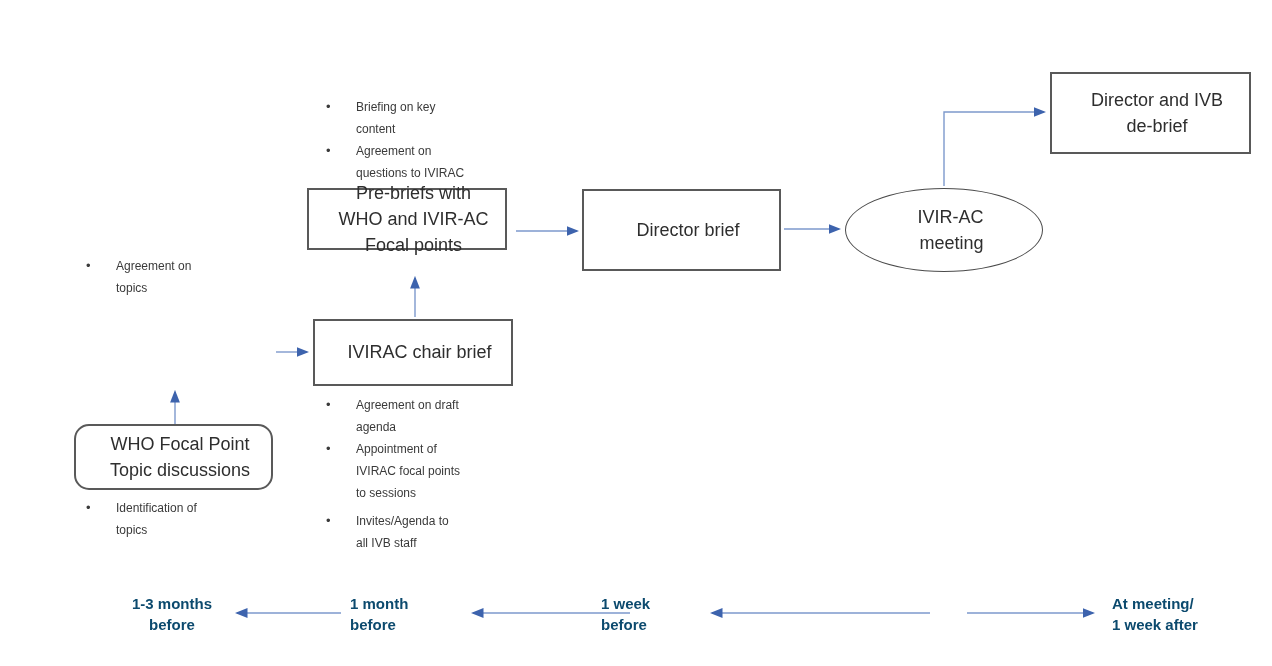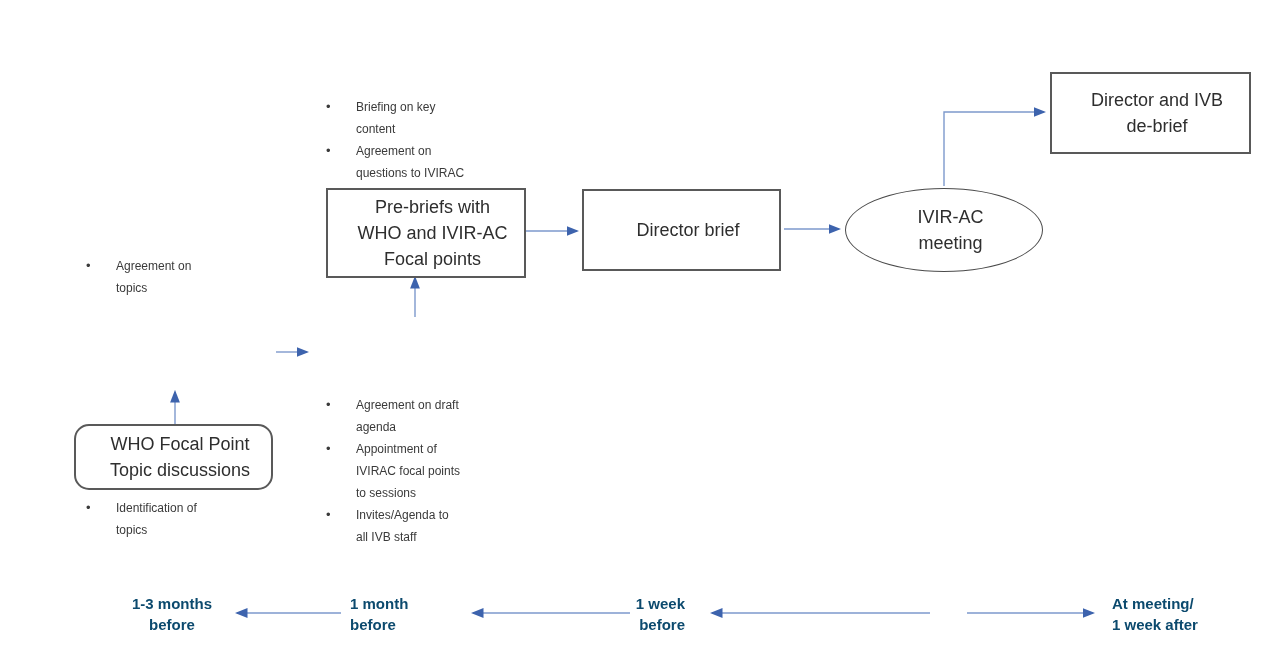--- a/index.html
+++ b/index.html
@@ -20,52 +20,52 @@
     display:flex;align-items:center;justify-content:center;
     text-align:center;
     white-space:pre-line;
     font-size:18px;line-height:1.45;color:#2e2e2e;
     z-index:2;
     padding-left:13px;
   }
   .n-who  {left:74px;  top:424px; width:199px; height:66px;border-radius:15px;}
   .n-smt  {left:74px;  top:318px; width:199px; height:68px;}
   .n-chair{left:313px; top:319px; width:200px; height:67px;}
-  .n-pre  {left:326px; top:188px; width:200px; height:90px;}
+  .n-pre  {left:307px; top:188px; width:200px; height:62px;}
   .n-dir  {left:582px; top:189px; width:199px; height:82px;}
   .n-deb  {left:1050px;top:72px;  width:201px; height:82px;}
   .n-meet {
     left:845px;top:188px;width:198px;height:84px;
-    border:1.5px solid #4a4a4a;border-radius:50%;
+    border:1.5px solid #4a4a4a;border-radius:50%;text-align:right;
   }
   ul.notes{
     position:absolute;z-index:2;
     margin:0;padding:0;list-style:none;
     font-size:12px;line-height:22px;color:#3a3a3a;
   }
   ul.notes li{display:flex;white-space:pre-line;}
   ul.notes li::before{
     content:"\2022";
     flex:0 0 30px;width:30px;
     font-size:13px;
   }
   .notes-smt {left:86px;  top:255px; width:180px;}
   .notes-who {left:86px;  top:497px; width:180px;}
   .notes-pre {left:326px; top:96px;  width:190px;}
   .notes-chair{left:326px;top:394px; width:195px;}
-  .notes-chair li.spaced{margin-top:0;}
+  .notes-chair li.spaced{margin-top:6px;}
   .notes-deb {left:1068px;top:171px; width:190px;}
   .tlabel{
     position:absolute;z-index:2;
     font-size:15px;font-weight:bold;color:#0c4a6e;
     line-height:21px;white-space:pre-line;
   }
   .t1{left:112px; top:593px; width:120px; text-align:center;}
   .t2{left:350px; top:593px; width:120px; text-align:left;}
-  .t3{left:565px; top:593px; width:120px; text-align:right;}
+  .t3{left:601px; top:593px; width:120px; text-align:left;}
   .t4{left:1112px;top:593px; width:140px; text-align:left;}
 </style>
 </head>
 <body>
 
 <div class="canvas">
 
   <svg class="connectors" width="1272" height="666" viewBox="0 0 1272 666">
     <defs>
       <marker id="ah" markerWidth="9" markerHeight="7" refX="7.5" refY="3.5" orient="auto">
@@ -81,20 +81,21 @@
       <path d="M944,186 L944,112 L1044,112" marker-end="url(#ah)"></path>
       <path d="M341,613 L237,613" marker-end="url(#ah)"></path>
       <path d="M630,613 L473,613" marker-end="url(#ah)"></path>
       <path d="M930,613 L712,613" marker-end="url(#ah)"></path>
       <path d="M967,613 L1093,613" marker-end="url(#ah)"></path>
     </g>
   </svg>
 
   <div class="node n-who">WHO Focal Point
 Topic discussions</div>
+  <div class="node n-chair">IVIRAC chair brief</div>
   <div class="node n-pre">Pre-briefs with
 WHO and IVIR-AC
 Focal points</div>
   <div class="node n-dir">Director brief</div>
   <div class="node n-meet">IVIR-AC
 meeting</div>
   <div class="node n-deb">Director and IVB
 de-brief</div>
 
   <ul class="notes notes-smt">

